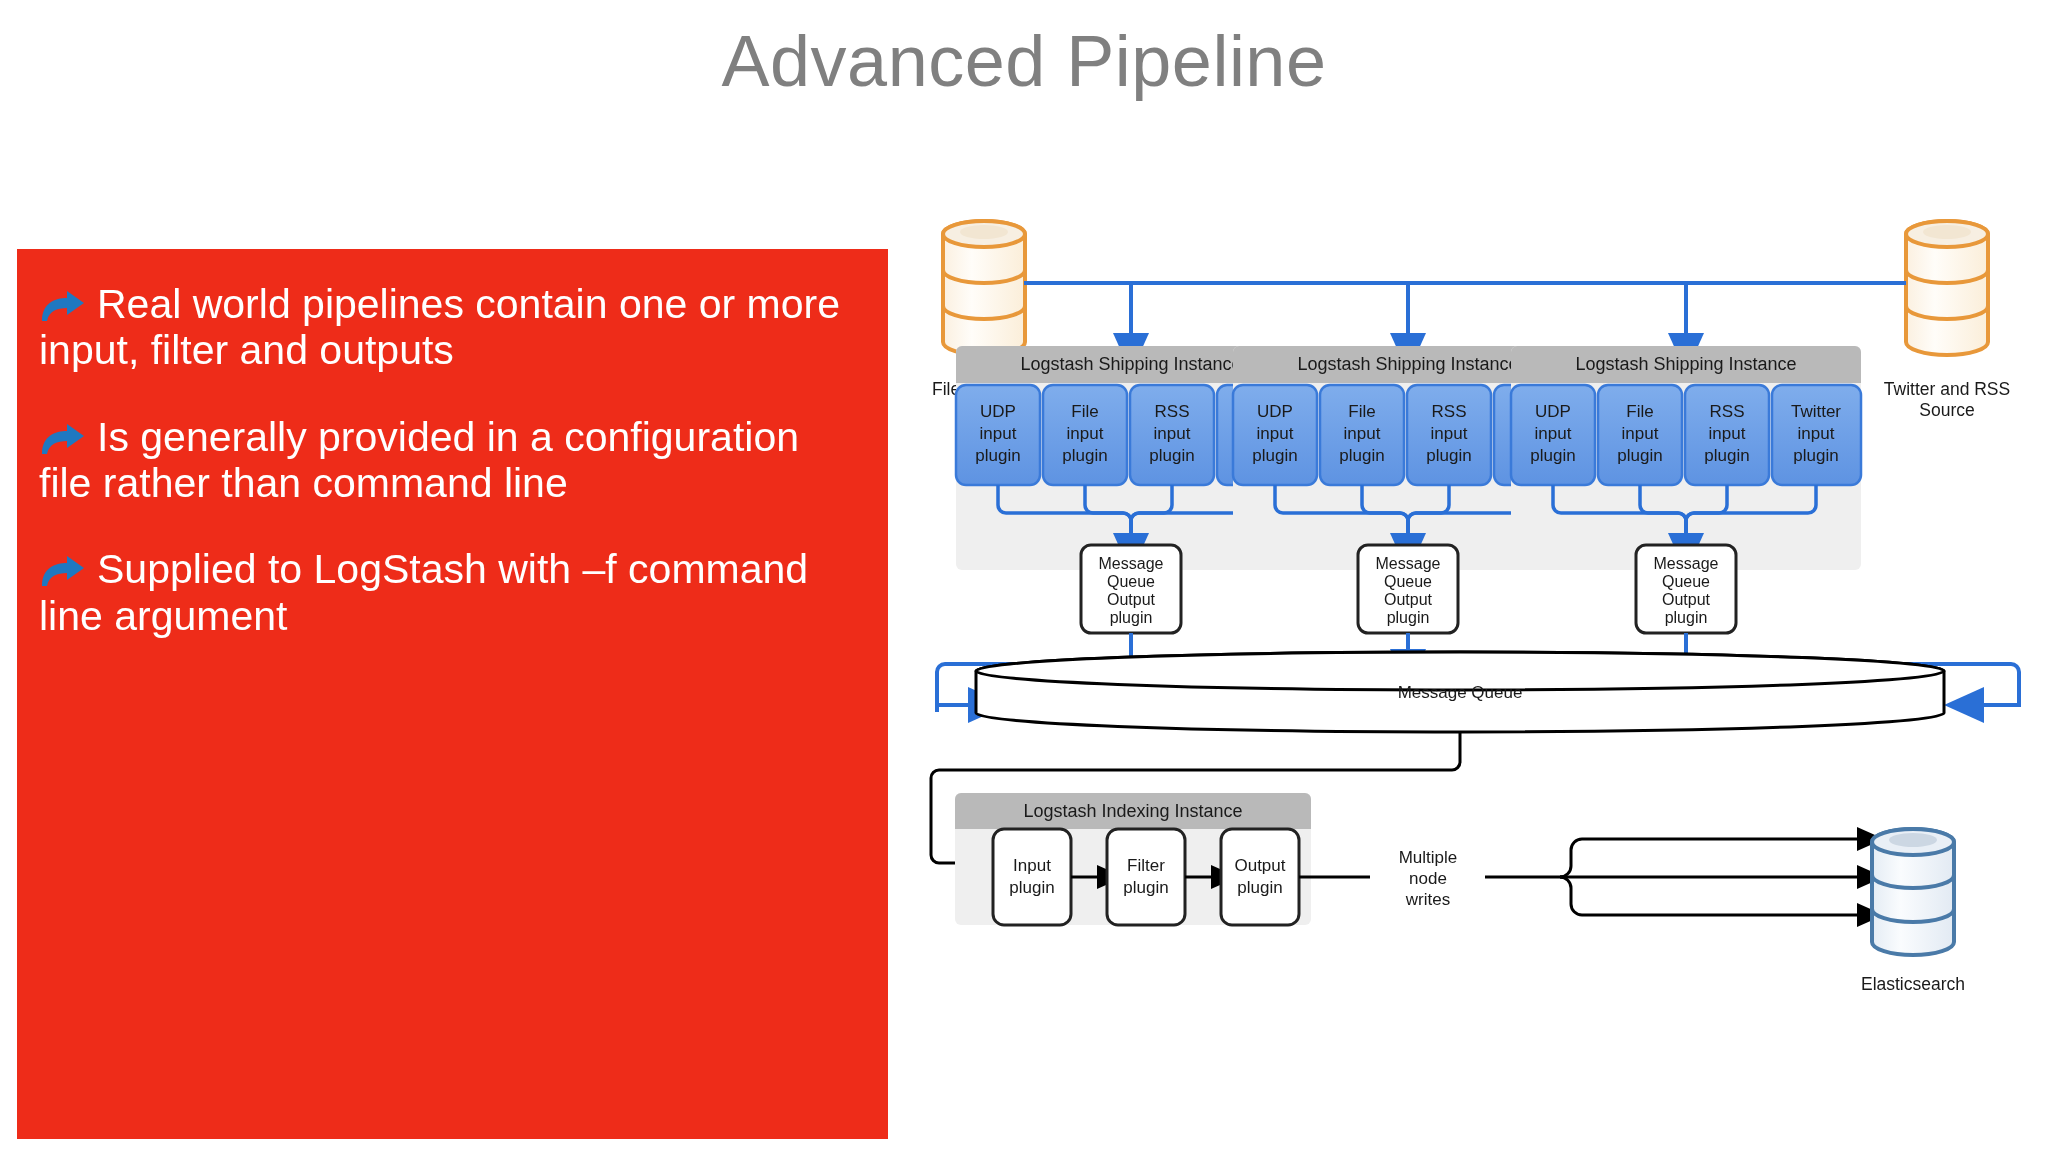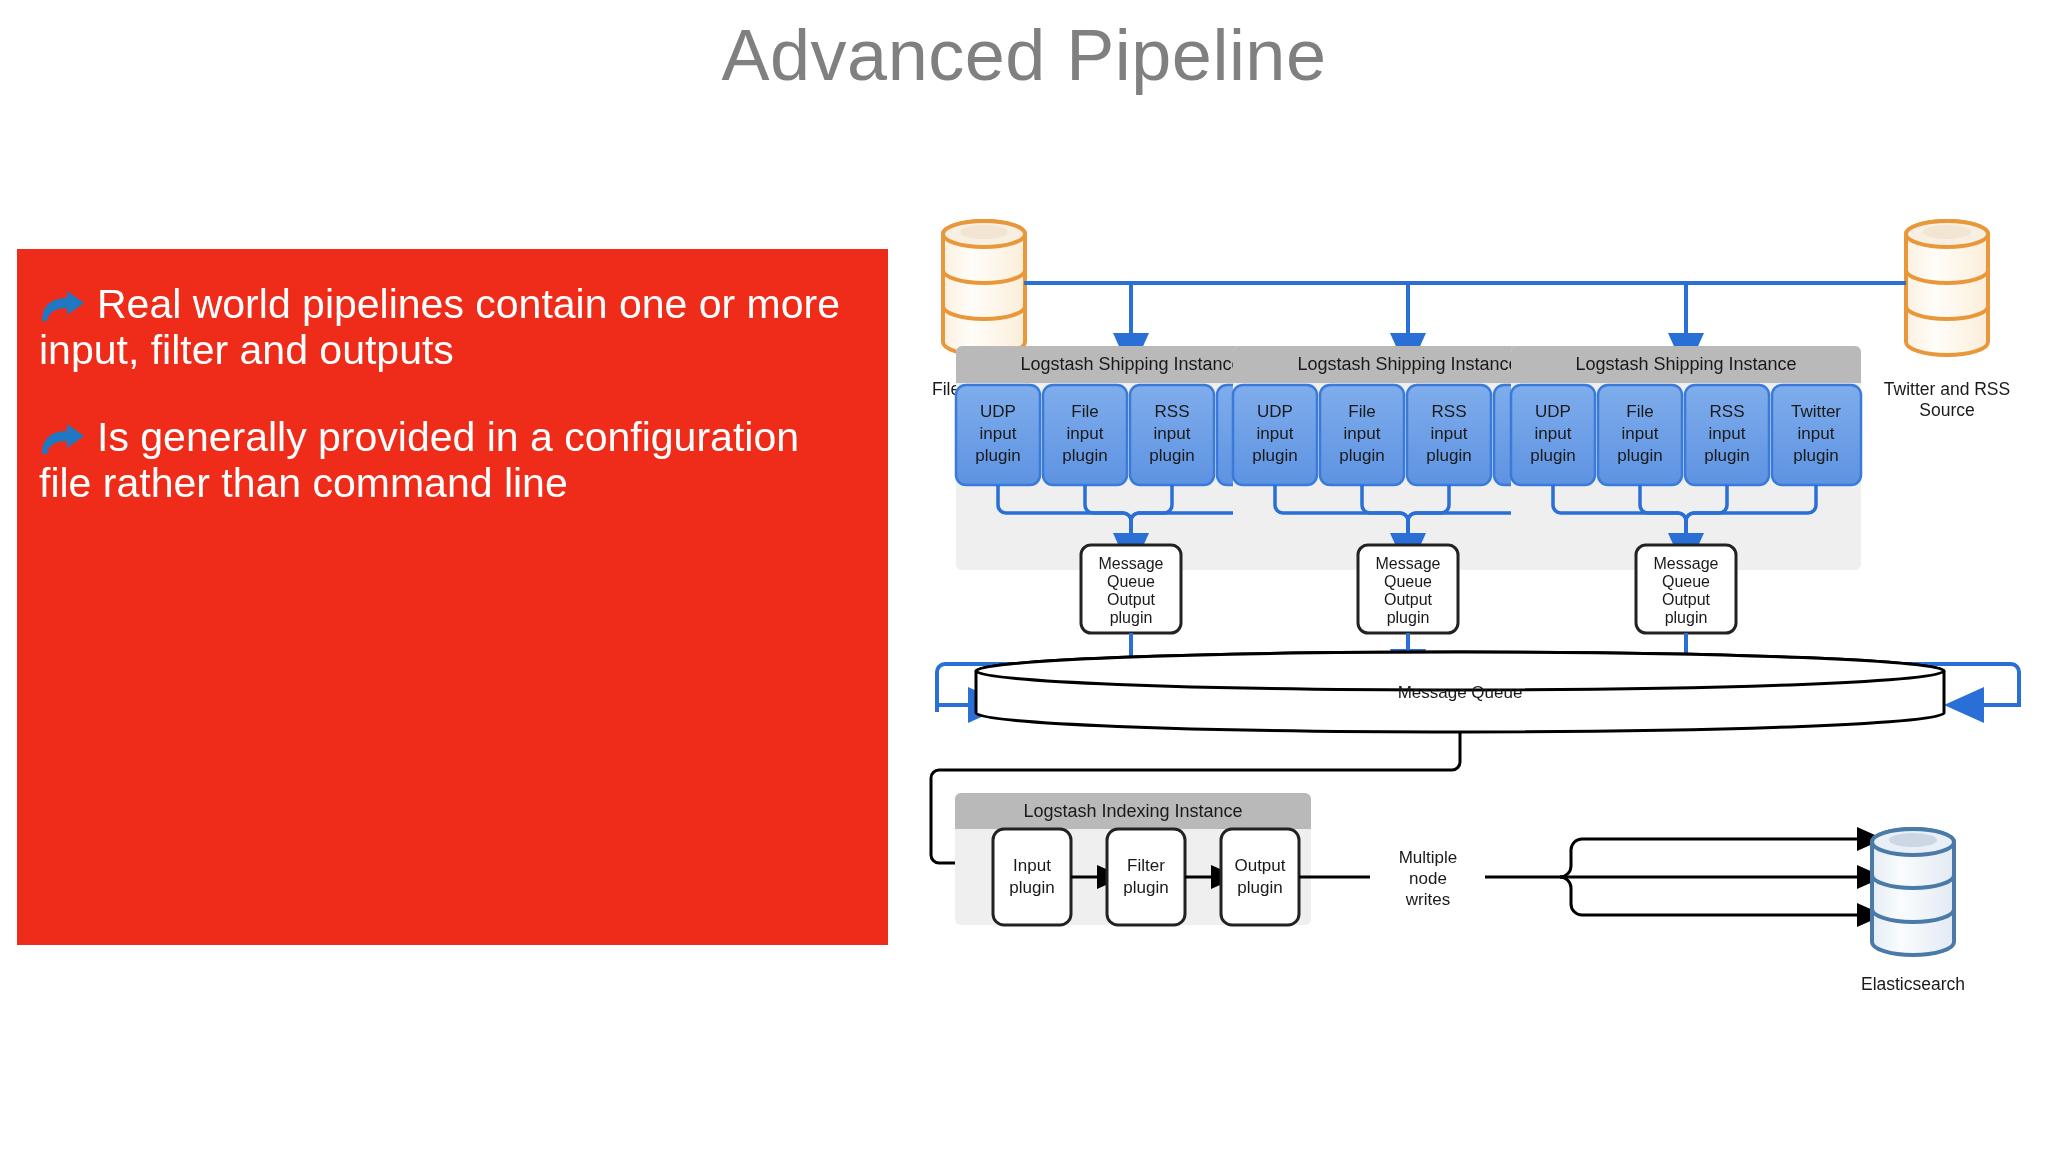--- a/index.html
+++ b/index.html
@@ -17,21 +17,21 @@
 
   
   #header {
     position: absolute;
     top: 0; left: 0;
     width: 2048px;
     text-align: center;
   }
   #page-title {
     margin: 0;
-    padding-top: 18px;
+    padding-top: 24px;
     font-size: 72px;
     font-weight: 400;
     color: #808080;
     letter-spacing: 0.5px;
     line-height: 1.05;
     font-family: "Liberation Sans", sans-serif;
   }
   #page-subtitle {
     margin: 0;
     padding-top: 12px;
@@ -40,21 +40,21 @@
     color: #a6a6a6;
     font-family: "Liberation Sans", sans-serif;
   }
 
   
   #red-panel {
     position: absolute;
     left: 17px;
     top: 249px;
     width: 871px;
-    height: 696px;
+    height: 890px;
     background: #ee2c19;
     box-sizing: border-box;
     padding: 32px 26px 0 22px;
   }
   .bullet-row {
     display: block;
     color: #ffffff;
     font-size: 41px;
     line-height: 1.13;
     font-family: "Liberation Sans", sans-serif;
@@ -103,20 +103,27 @@
   </div>
 
   <div class="bullet-row">
     <span class="bullet-icon">
       <svg width="46" height="34" viewBox="0 0 46 34">
         <path d="M3 31 C3 13, 16 8, 28 8 L28 1 L45 13 L28 25 L28 18 C18 18, 10 21, 8 31 Z" fill="#1f78c1"></path>
       </svg>
     </span><span class="bullet-text">Is generally provided in a configuration file rather than command line</span>
   </div>
 
+  <div class="bullet-row">
+    <span class="bullet-icon">
+      <svg width="46" height="34" viewBox="0 0 46 34">
+        <path d="M3 31 C3 13, 16 8, 28 8 L28 1 L45 13 L28 25 L28 18 C18 18, 10 21, 8 31 Z" fill="#1f78c1"></path>
+      </svg>
+    </span><span class="bullet-text">Supplied to LogStash with –f command line argument</span>
+  </div>
 
 
 </div>
 
 <div id="diagram">
 <svg width="1148" height="937" viewBox="0 0 1148 937" xmlns="http://www.w3.org/2000/svg">
 
   <defs>
     <marker id="blueArrow" markerWidth="10" markerHeight="9" refX="1" refY="4.5" orient="auto">
       <path d="M0,0 L10,4.5 L0,9 Z" fill="#2a6fd6"></path>

